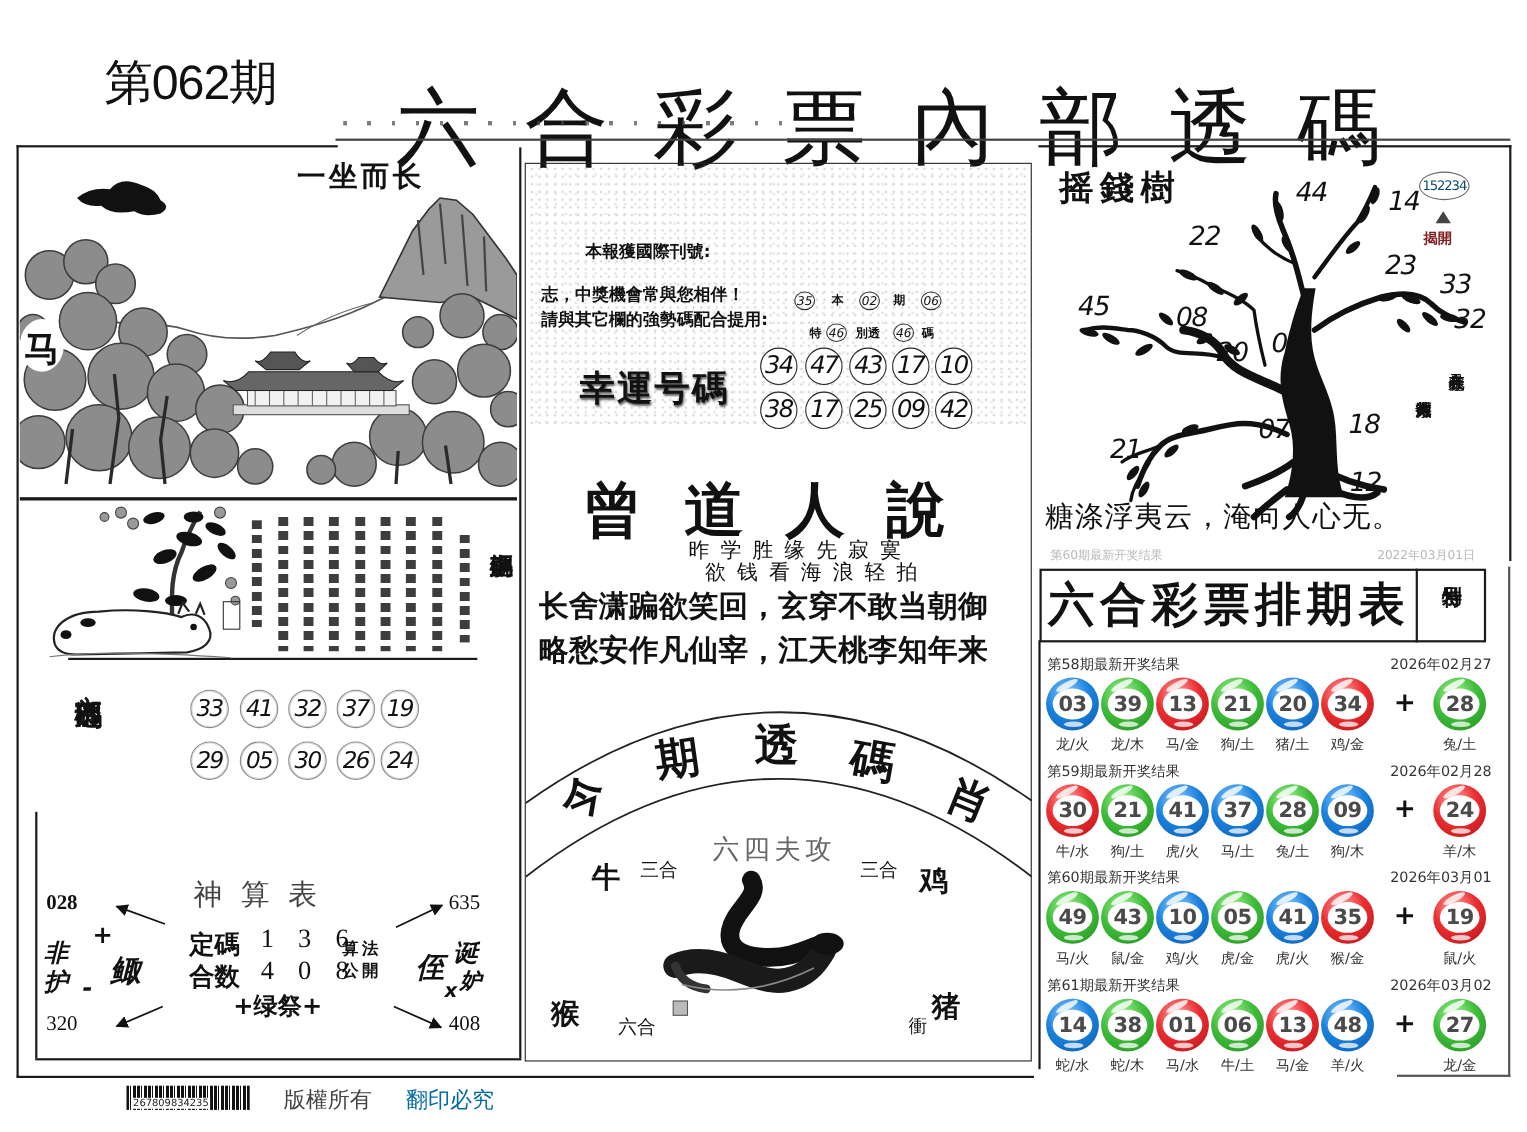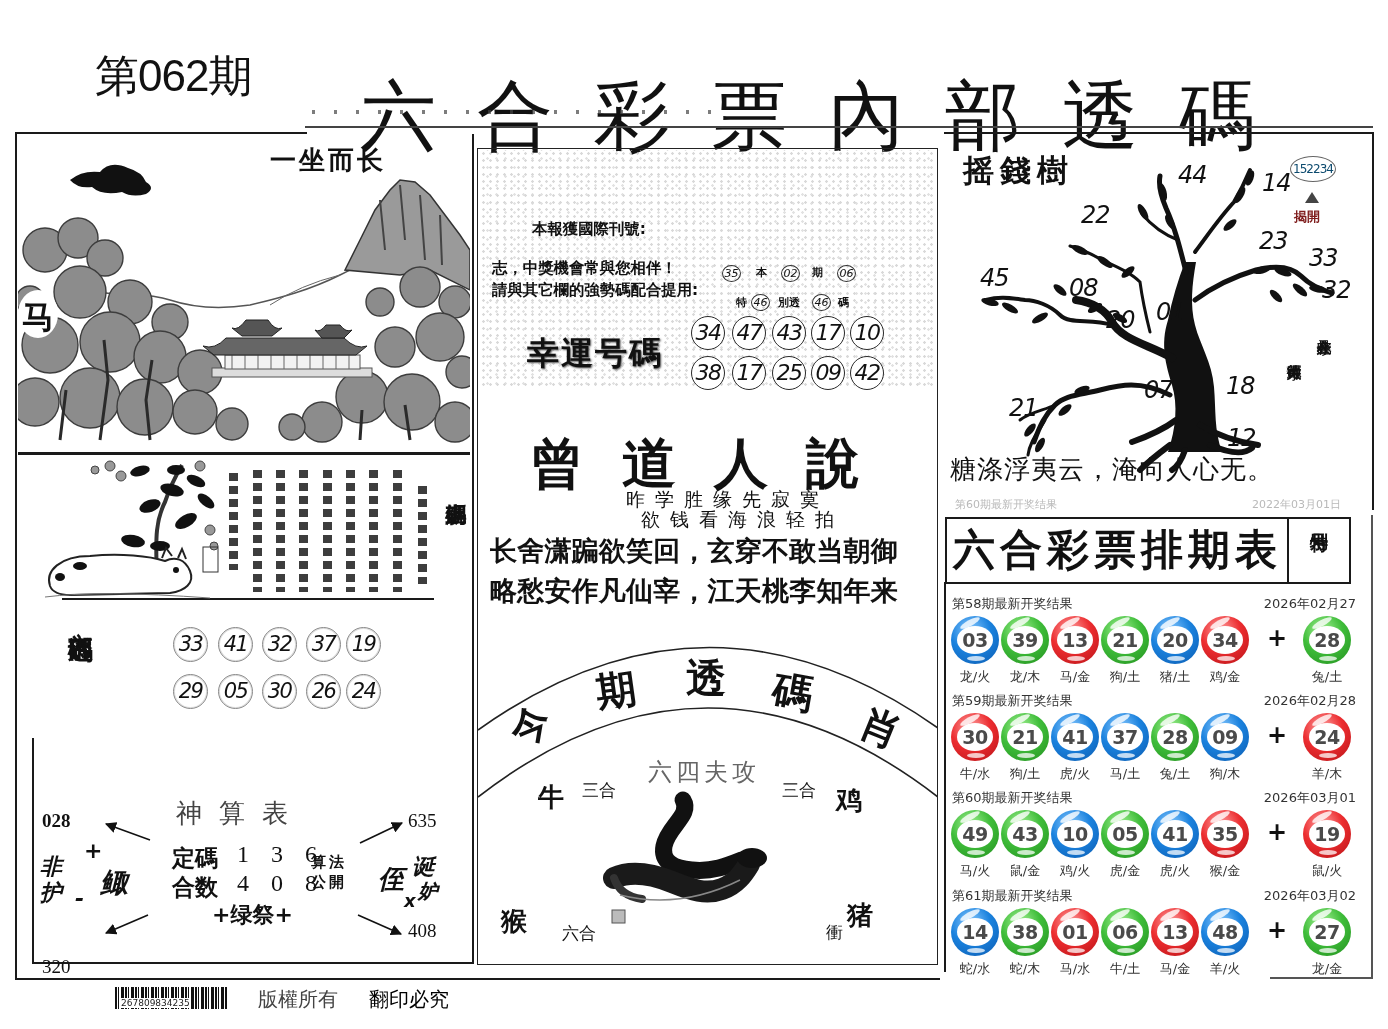--- a/index.html
+++ b/index.html
@@ -70,21 +70,21 @@
   .ball::after{content:"";position:absolute;left:16px;bottom:3px;width:18px;height:5px;border-radius:50%;background:rgba(255,255,255,.75);}
   .ball-num{position:absolute;left:6px;top:10px;width:36px;height:28px;border-radius:50%;background:#fff;color:#4a4a4a;font:bold 19px "DejaVu Sans",sans-serif;line-height:28px;text-align:center;letter-spacing:-0.5px;z-index:1;}
   .b0{left:6px}.b1{left:56px}.b2{left:106px}.b3{left:156px}.b4{left:206px}.b5{left:256px}.bs{left:358px}
   .zod{position:absolute;top:73px;width:48px;text-align:center;font-size:13px;color:#333;}
   .plus{position:absolute;left:322px;top:30px;font-size:24px;font-weight:bold;line-height:26px;}
 
   
   #barcode{left:115px;top:987px;width:112px;height:22px;background:repeating-linear-gradient(to right,#111 0 2px,#fff 2px 3px,#111 3px 4px,#fff 4px 6px,#111 6px 9px,#fff 9px 10px);}
   #barcode-num{left:120px;top:998px;font-size:9px;background:#fff;padding:0 1px;letter-spacing:0px;color:#222;}
   #copy1{left:258px;top:986px;font-size:20px;color:#444;}
-  #copy2{left:369px;top:986px;font-size:20px;color:#000000;}
+  #copy2{left:369px;top:986px;font-size:20px;color:#0369a1;}
 </style>
 </head>
 <body>
 
 <div id="page">
 
   <div id="issue" class="abs">第062期</div>
   <div id="title" class="abs">六合彩票內部透碼</div>
   <div id="title-dots" class="abs"></div>
   <div class="line" style="left:305px;top:126px;width:1068px;height:2px;background:#444;"></div>
@@ -200,21 +200,21 @@
   <div class="lcircle" style="left:346px;top:627px;">19</div>
   <div class="lcircle" style="left:173px;top:674px;">29</div>
   <div class="lcircle" style="left:218px;top:674px;">05</div>
   <div class="lcircle" style="left:262px;top:674px;">30</div>
   <div class="lcircle" style="left:306px;top:674px;">26</div>
   <div class="lcircle" style="left:346px;top:674px;">24</div>
 
   <div id="ss-title" class="abs">神算表</div>
   <div class="ss-num" style="left:42px;top:810px;font-weight:bold;">028</div>
   <div class="ss-num" style="left:408px;top:810px;">635</div>
-  <div class="ss-num" style="left:42px;top:920px;margin-top:36px;">320</div>
+  <div class="ss-num" style="left:42px;top:920px;">320</div>
   <div class="ss-num" style="left:408px;top:920px;">408</div>
   <svg class="abs" style="left:95px;top:810px;" width="320" height="135" viewBox="95 810 320 135">
     <defs>
         <marker id="ah" viewBox="0 0 10 10" refX="9" refY="5" markerWidth="7" markerHeight="7" orient="auto">
           <path d="M0 0 L10 5 L0 10 z" fill="#111"></path>
         </marker>
       </defs>
     <g stroke="#111" stroke-width="1.6" fill="none" marker-end="url(#ah)">
       <line x1="150" y1="840" x2="106" y2="824"></line>
       <line x1="148" y1="915" x2="106" y2="933"></line>

